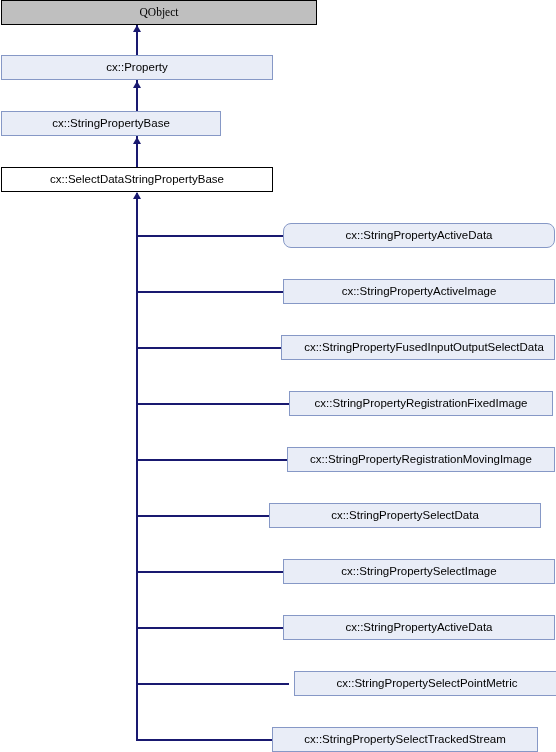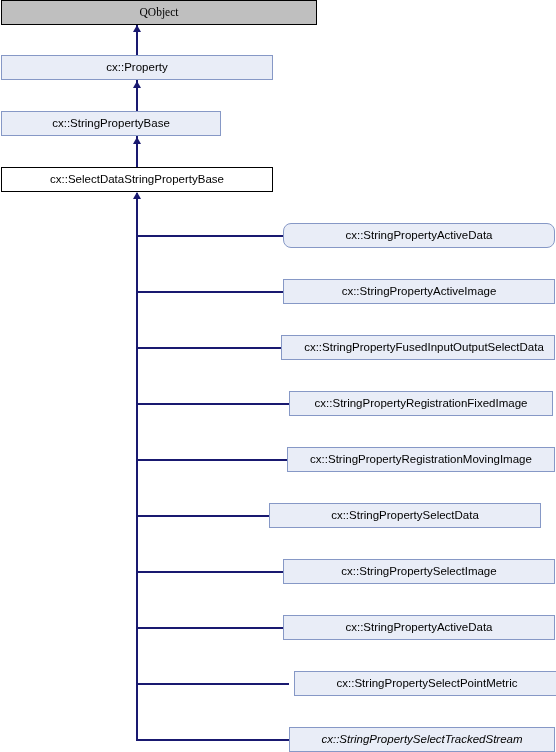--- a/index.html
+++ b/index.html
@@ -132,17 +132,17 @@
   </div>
 
   <div class="node derived" style="left:283px; top:615px; width:272px;">
     <span>cx::StringPropertyActiveData</span>
   </div>
 
   <div class="node derived" style="left:294px; top:671px; width:266px;">
     <span>cx::StringPropertySelectPointMetric</span>
   </div>
 
-  <div class="node derived" style="left:289px; top:727px; width:266px;font-style:italic;">
+  <div class="node derived" style="left:272px; top:727px; width:266px;">
     <span>cx::StringPropertySelectTrackedStream</span>
   </div>
 
 </div>
 
 </body></html>

